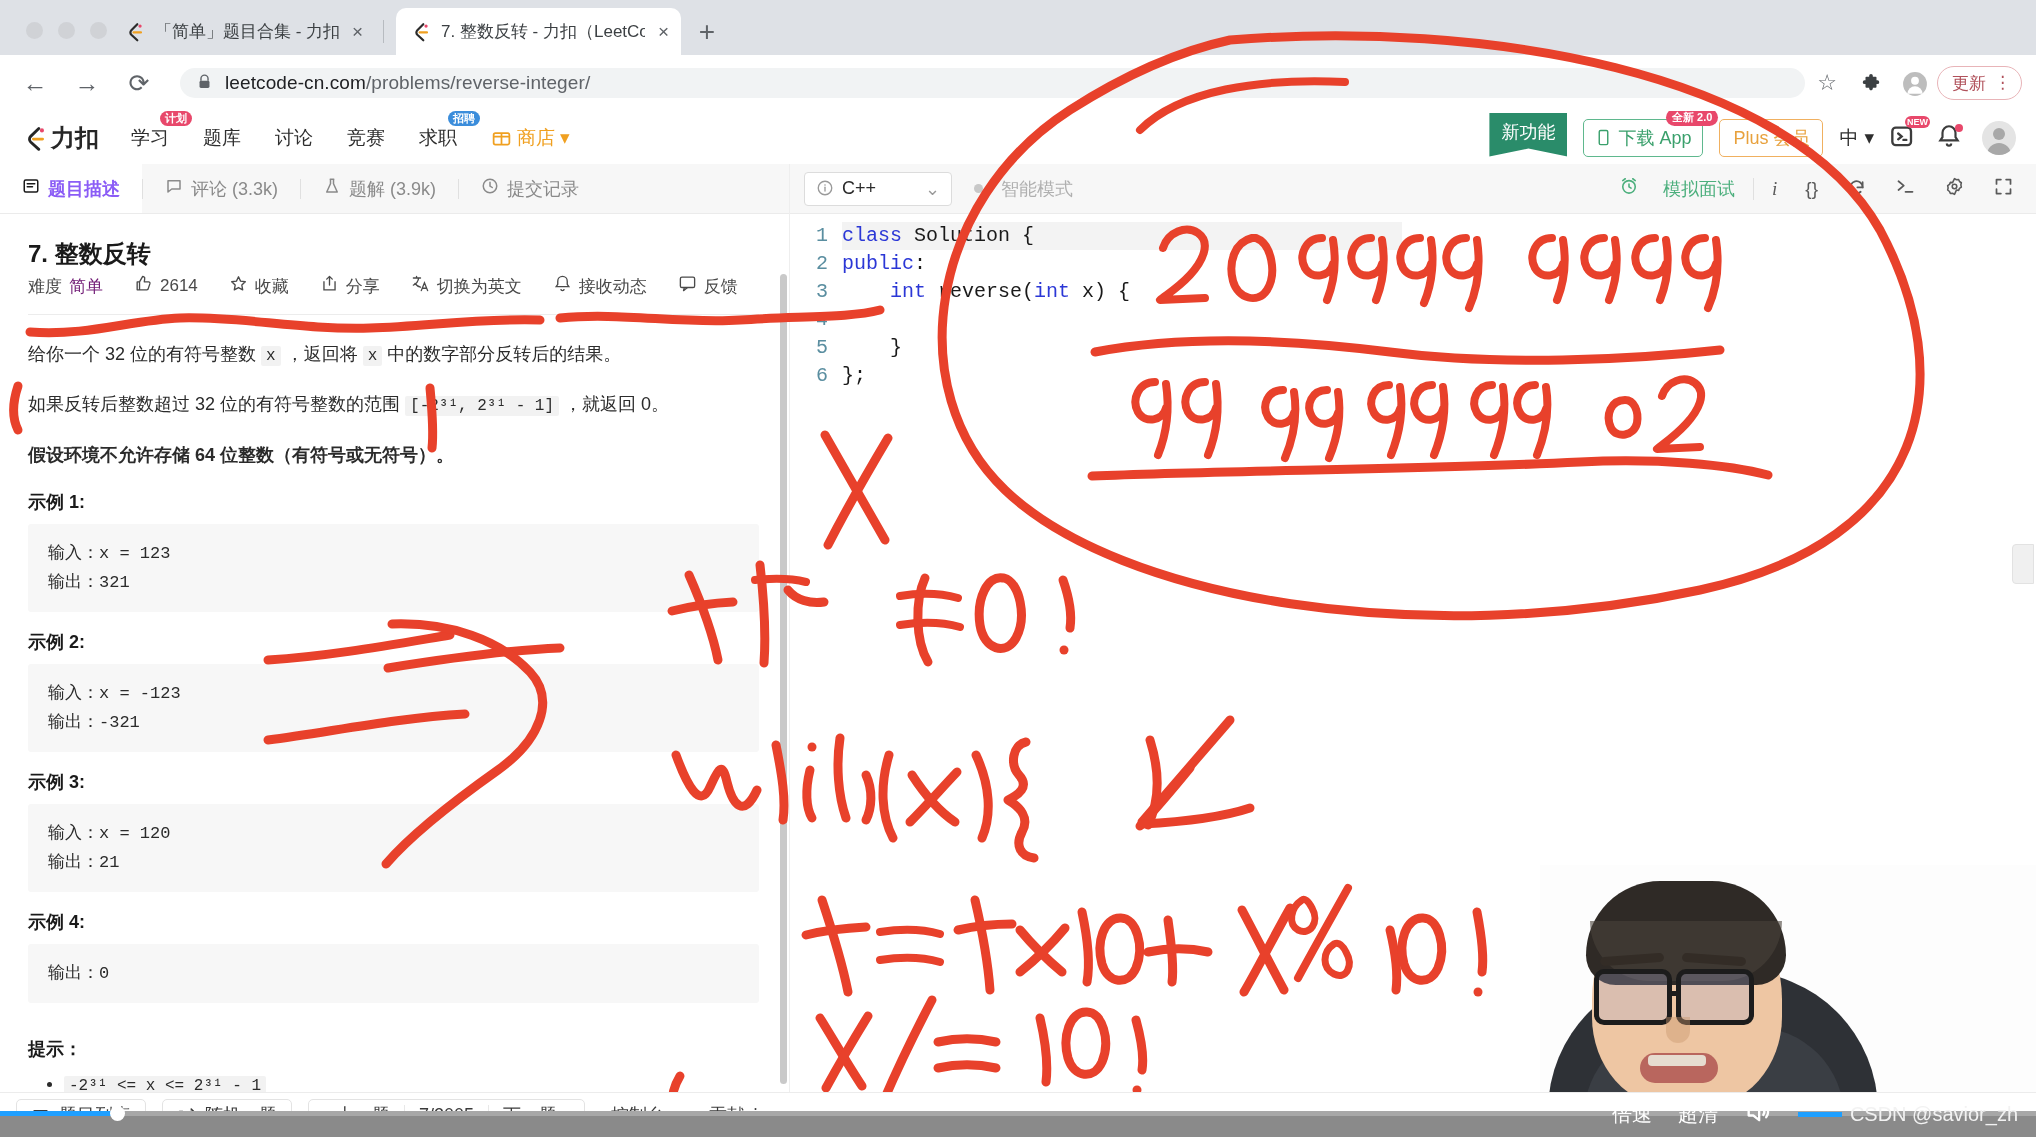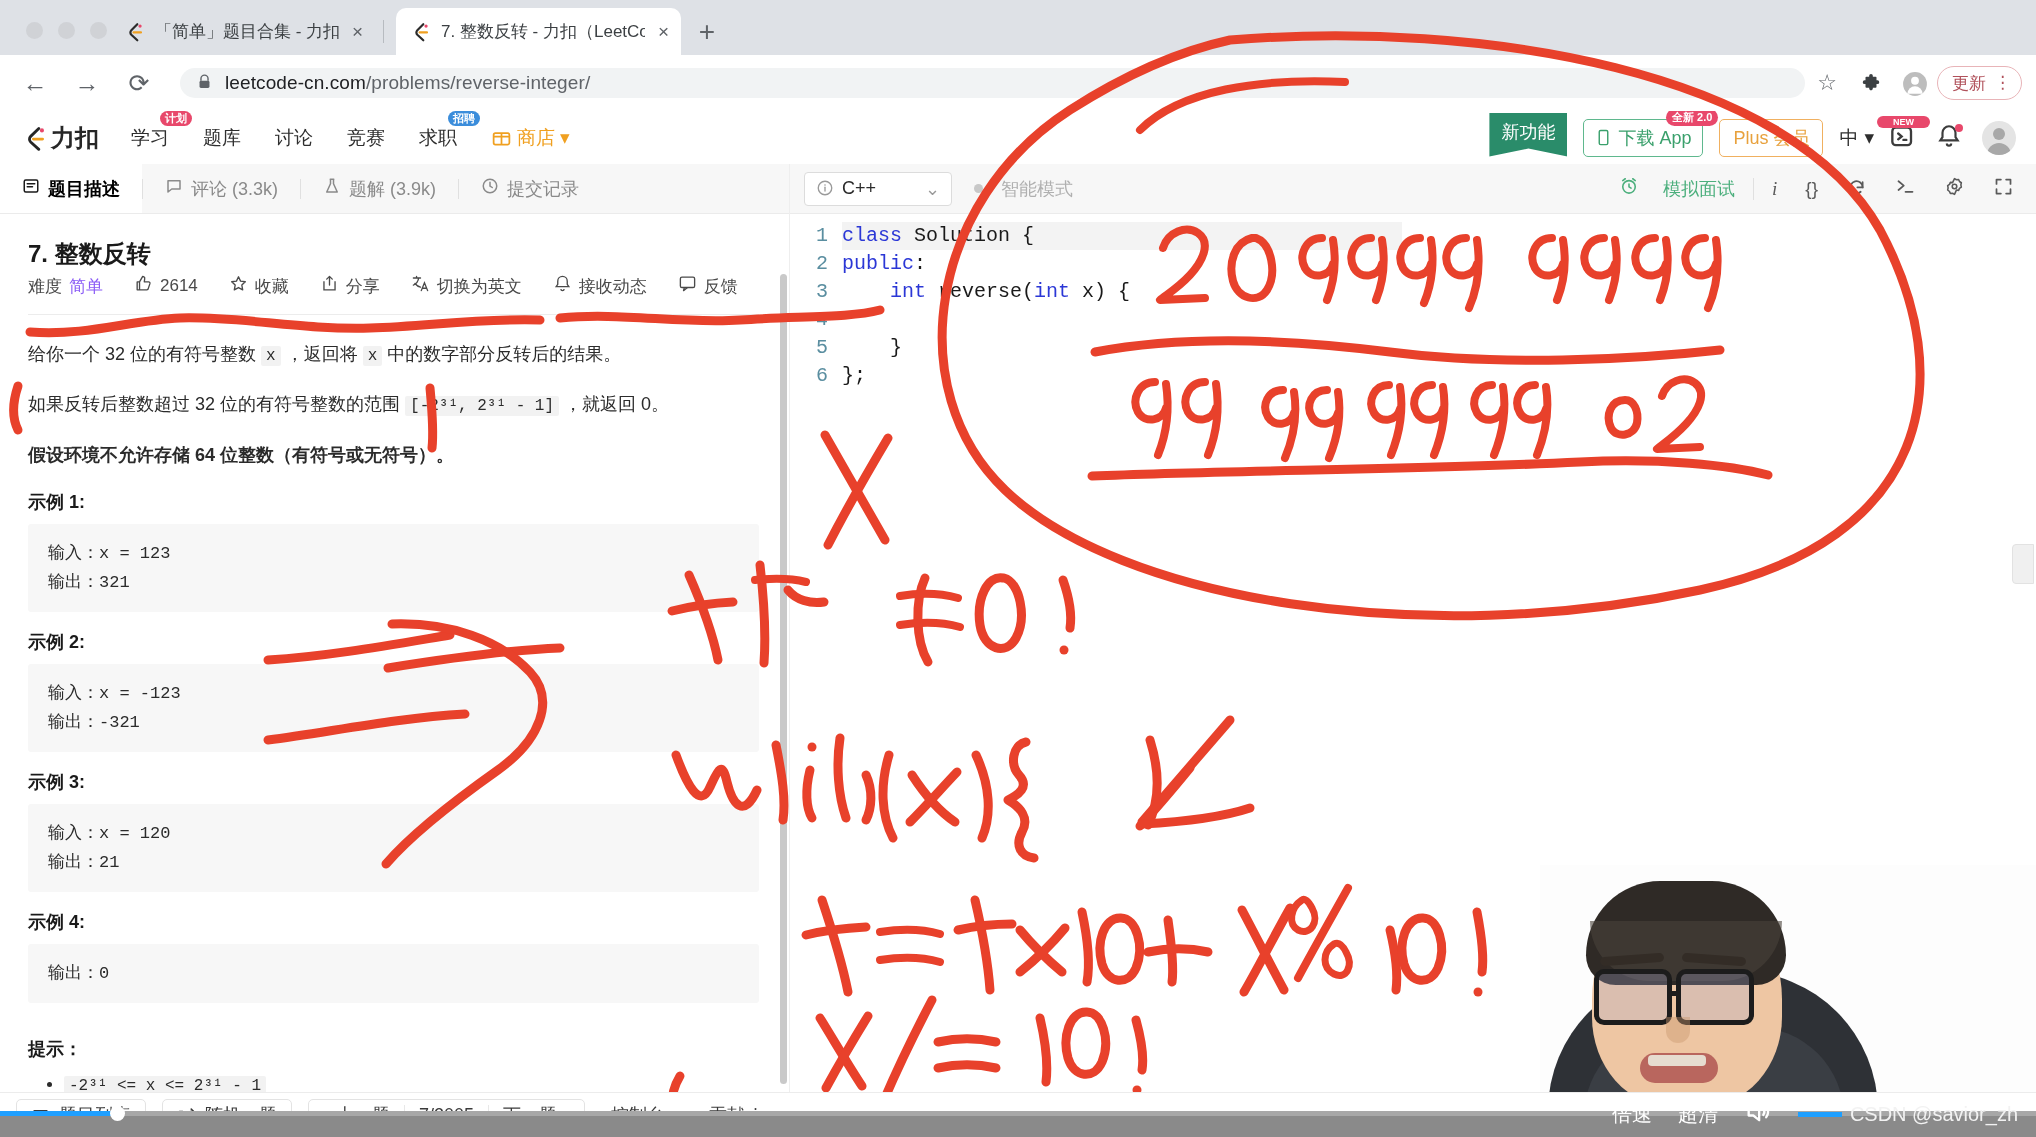--- a/index.html
+++ b/index.html
@@ -72,43 +72,43 @@
   .ribbon { background: #2a8c6a; color: #fff; font-size: 18px; padding: 7px 12px 13px 12px;
     clip-path: polygon(0 0,100% 0,100% 100%,50% 82%,0 100%); margin-top: -6px; }
   .dlapp { position: relative; border: 1.5px solid #5fb88e; color: #3aa06c; border-radius: 5px;
     font-size: 18px; padding: 6px 11px; display: flex; align-items: center; gap: 6px; }
   .dlapp .nb { position: absolute; top: -11px; right: -16px; background: #e8486b; color: #fff;
     font-size: 11px; border-radius: 9px; padding: 1px 6px; white-space: nowrap; font-weight: 700; }
   .plusbtn { border: 1.5px solid #f0b060; color: #e8a13c; border-radius: 5px; font-size: 18px; padding: 6px 13px; }
   .langsel { font-size: 19px; color: #2e2e2e; display: flex; align-items: center; gap: 6px; }
   .navicon { position: relative; color: #3c3c3c; width: 30px; height: 30px; }
   .navicon .nnb { position: absolute; top: -7px; right: -10px; background: #e8486b; color: #fff;
-    font-size: 9px; border-radius: 6px; padding: 1px 16px; font-weight: 700; }
+    font-size: 9px; border-radius: 6px; padding: 1px 2px; font-weight: 700; }
   .reddot { position: absolute; top: 1px; right: 3px; width: 8px; height: 8px; border-radius: 50%; background: #e8486b; }
   .avatar { width: 34px; height: 34px; border-radius: 50%; background: #e4e4e4; position: relative; overflow: hidden; }
   .avatar::before { content: ""; position: absolute; left: 11px; top: 7px; width: 12px; height: 12px;
     border-radius: 50%; background: #a8a8a8; }
   .avatar::after { content: ""; position: absolute; left: 5px; top: 22px; width: 24px; height: 16px;
     border-radius: 12px 12px 0 0; background: #a8a8a8; }
 
   .splitwrap { display: flex; height: 973px; }
   .leftpane { width: 790px; background: #fff; position: relative; border-right: 1px solid #eee; }
   .rightpane { flex: 1; background: #fff; position: relative; }
 
   .tabsbar { display: flex; align-items: stretch; height: 50px; background: #f7f7f7; border-bottom: 1px solid #ebebeb; }
   .ptab { display: flex; align-items: center; gap: 8px; padding: 0 22px; font-size: 18px;
     color: #8a8a8a; position: relative; }
-  .ptab.sel { background: #fff; color: #000000; font-weight: 700; }
+  .ptab.sel { background: #fff; color: #8b5cf6; font-weight: 700; }
   .ptabsep { width: 1px; align-self: center; height: 20px; background: #e0e0e0; }
 
   .content { padding: 24px 30px 0 28px; height: 923px; overflow: hidden; position: relative; }
   .ptitle { font-size: 24px; font-weight: 700; color: #1a1a1a; margin-bottom: 4px; }
   .metarow { display: flex; align-items: center; gap: 31px; font-size: 17px; color: #4a4a4a; padding-bottom: 16px; }
   .metaitem { display: flex; align-items: center; gap: 7px; }
-  .easy { color: #8b5cf6; }
+  .easy { color: #701a75; }
   .hr { height: 1px; background: #ececec; margin: 0 0 22px 0; }
   .para { font-size: 18px; color: #2b2b2b; line-height: 1.9; margin-bottom: 16px; }
   .para.bold { font-weight: 700; }
   .code-inline { background: #f2f2f2; font-family: "Liberation Mono", "DejaVu Sans Mono", monospace;
     font-size: 16px; padding: 1px 5px; border-radius: 2px; color: #2b2b2b; }
   .exlabel { font-size: 18px; font-weight: 700; color: #1a1a1a; margin: 18px 0 10px 0; }
   .exbox { background: #f7f7f7; border-radius: 3px; padding: 15px 20px; }
   .exbox div { font-family: "Liberation Mono", "DejaVu Sans Mono", monospace; font-size: 17px;
     color: #2b2b2b; line-height: 1.65; }
   .exbox b { font-family: "Liberation Sans", sans-serif; font-weight: 400; }

